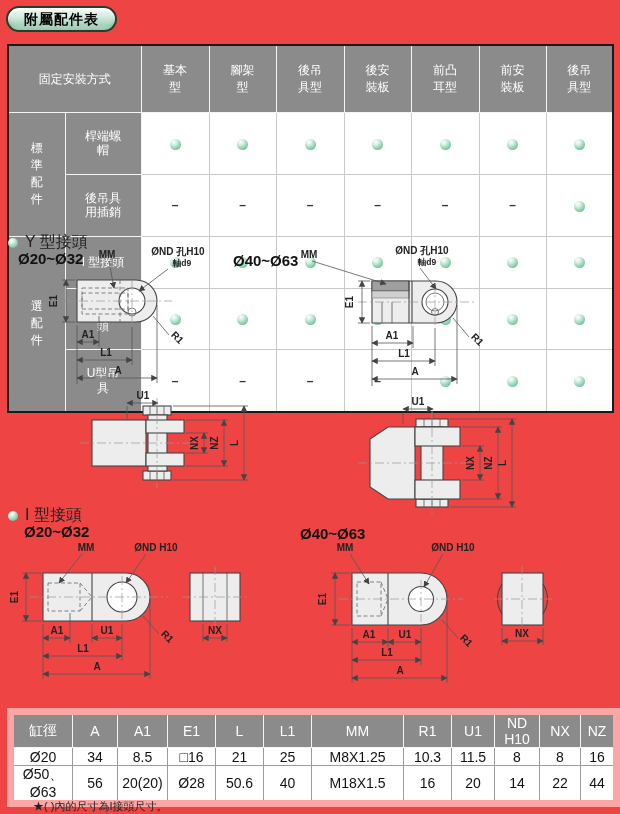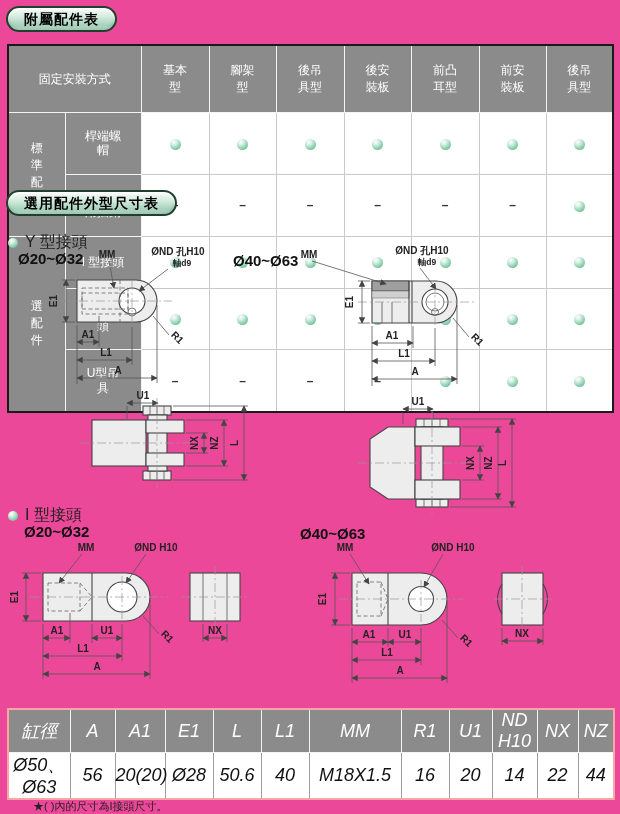--- a/index.html
+++ b/index.html
@@ -1,16 +1,16 @@
 <!DOCTYPE html>
 <html><head>
 <meta charset="utf-8">
 <style>
   html,body{margin:0;padding:0;background:#fff;}
-  #page{position:relative;width:620px;height:814px;background:#ec4899;overflow:hidden;
+  #page{position:relative;width:620px;height:814px;background:#ef4444;overflow:hidden;
         font-family:"Liberation Sans",sans-serif;color:#111;}
 
   
   .badge{position:absolute;height:22px;line-height:22px;padding:0 16px;
          border:2px solid #20402d;border-radius:14px;
          background:linear-gradient(180deg,#f5fbf8 0%,#d4ebde 40%,#a6d2bd 78%,#c3e2d2 100%);
          box-shadow:inset 0 2px 2px rgba(255,255,255,.95), inset 0 -2px 3px rgba(90,140,115,.35);
          font-size:14px;font-weight:bold;letter-spacing:1px;color:#000;}
   #badge1{left:6px;top:6px;}
   #badge2{left:6px;top:190px;}
@@ -44,21 +44,21 @@
   .olw{fill:#fff;}
   .oln{stroke:#444;stroke-width:1.1;fill:none;}
   .dl{stroke:#555;stroke-width:.8;fill:none;}
   .dash{stroke:#666;stroke-width:.8;fill:none;stroke-dasharray:4 2.5;}
   .cl{stroke:#999;stroke-width:.7;fill:none;stroke-dasharray:9 3 2 3;}
   .txt{font:bold 10px "Liberation Sans",sans-serif;fill:#222;}
   .txts{font:bold 8.5px "Liberation Sans",sans-serif;fill:#222;}
 
   
   table.dims{position:absolute;left:7px;top:708px;width:606px;border-collapse:collapse;
-             table-layout:fixed;font-size:18px;border:2px solid #fca5a5;font-style:italic;}
+             table-layout:fixed;font-size:14px;border:7px solid #fca5a5;}
   .dims th{background:#8b8b8b;color:#fff;font-weight:normal;border:1px solid #f4f4f4;height:19px;padding:0;}
   .dims td{background:#fff;border:1px solid #9c9c9c;text-align:center;height:17px;color:#111;padding:0;}
 
   #footnote{position:absolute;left:8px;top:799px;font-size:11px;color:#222;margin-left:25px;}
 </style>
 </head>
 <body>
 
 <div id="page">
 
@@ -138,21 +138,20 @@
           <td class="cell">–</td>
           <td class="cell">–</td>
           <td class="cell">–</td>
           <td class="cell"><span class="sphere"></span></td>
           <td class="cell"><span class="sphere"></span></td>
           <td class="cell"><span class="sphere"></span></td>
         </tr>
       </tbody>
   </table>
 
-  <div id="badge2" class="badge">選用配件外型尺寸表</div>
 
   <div id="sect-y" class="sect">
     <span class="sphere"></span>
     <span>Y 型接頭</span>
   </div>
   <div id="rangeY1" class="range">Ø20~Ø32</div>
   <div id="rangeY2" class="range">Ø40~Ø63</div>
 
   <svg id="dwgY1" width="265" height="258" viewBox="0 0 265 258">
     <defs>
@@ -420,20 +419,34 @@
           <th>MM</th>
           <th>R1</th>
           <th>U1</th>
           <th>ND H10</th>
           <th>NX</th>
           <th>NZ</th>
         </tr>
       </thead>
     <tbody>
         <tr>
+          <td>Ø20</td>
+          <td>34</td>
+          <td>8.5</td>
+          <td>□16</td>
+          <td>21</td>
+          <td>25</td>
+          <td>M8X1.25</td>
+          <td>10.3</td>
+          <td>11.5</td>
+          <td>8</td>
+          <td>8</td>
+          <td>16</td>
+        </tr>
+        <tr>
           <td>Ø50、Ø63</td>
           <td>56</td>
           <td>20(20)</td>
           <td>Ø28</td>
           <td>50.6</td>
           <td>40</td>
           <td>M18X1.5</td>
           <td>16</td>
           <td>20</td>
           <td>14</td>

